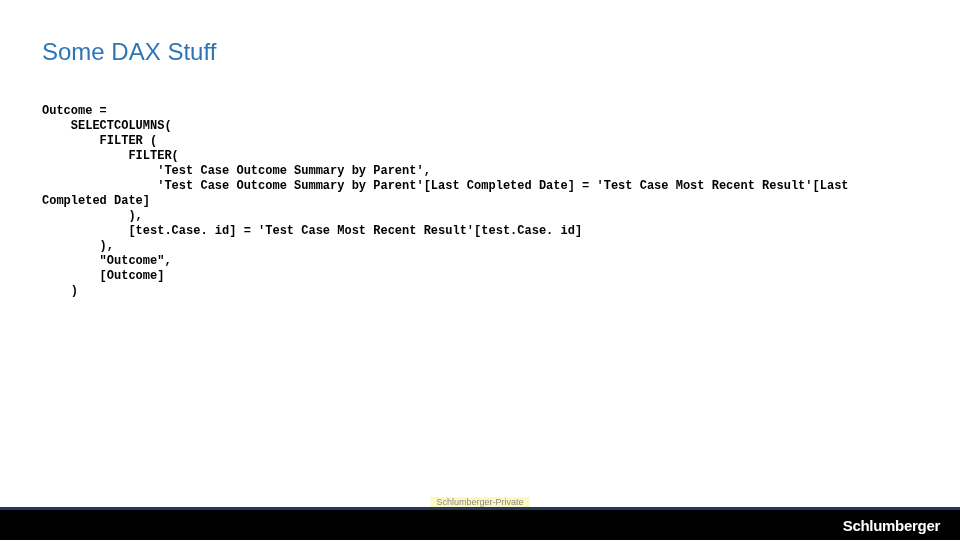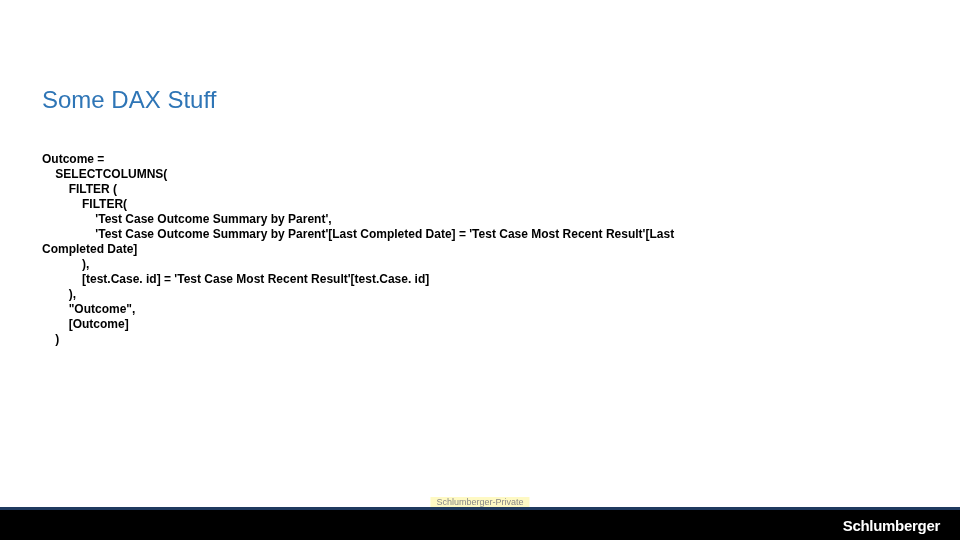--- a/index.html
+++ b/index.html
@@ -9,24 +9,23 @@
       background: #fff;
       font-family: Arial, sans-serif;
       position: relative;
       overflow: hidden;
     }
     .slide-title {
       color: #2e75b6;
       font-size: 24px;
       font-weight: normal;
       padding: 38px 0 0 42px;
-      margin-top: 48px;
     }
     .code-block {
-      font-family: Liberation Sans, sans-serif;
+      font-family: Liberation Mono, monospace;
       font-size: 12px;
       font-weight: bold;
       color: #000;
       padding: 38px 0 0 42px;
       line-height: 1.25;
       white-space: pre;
     }
     .footer-bar {
       position: absolute;
       left: 0;

